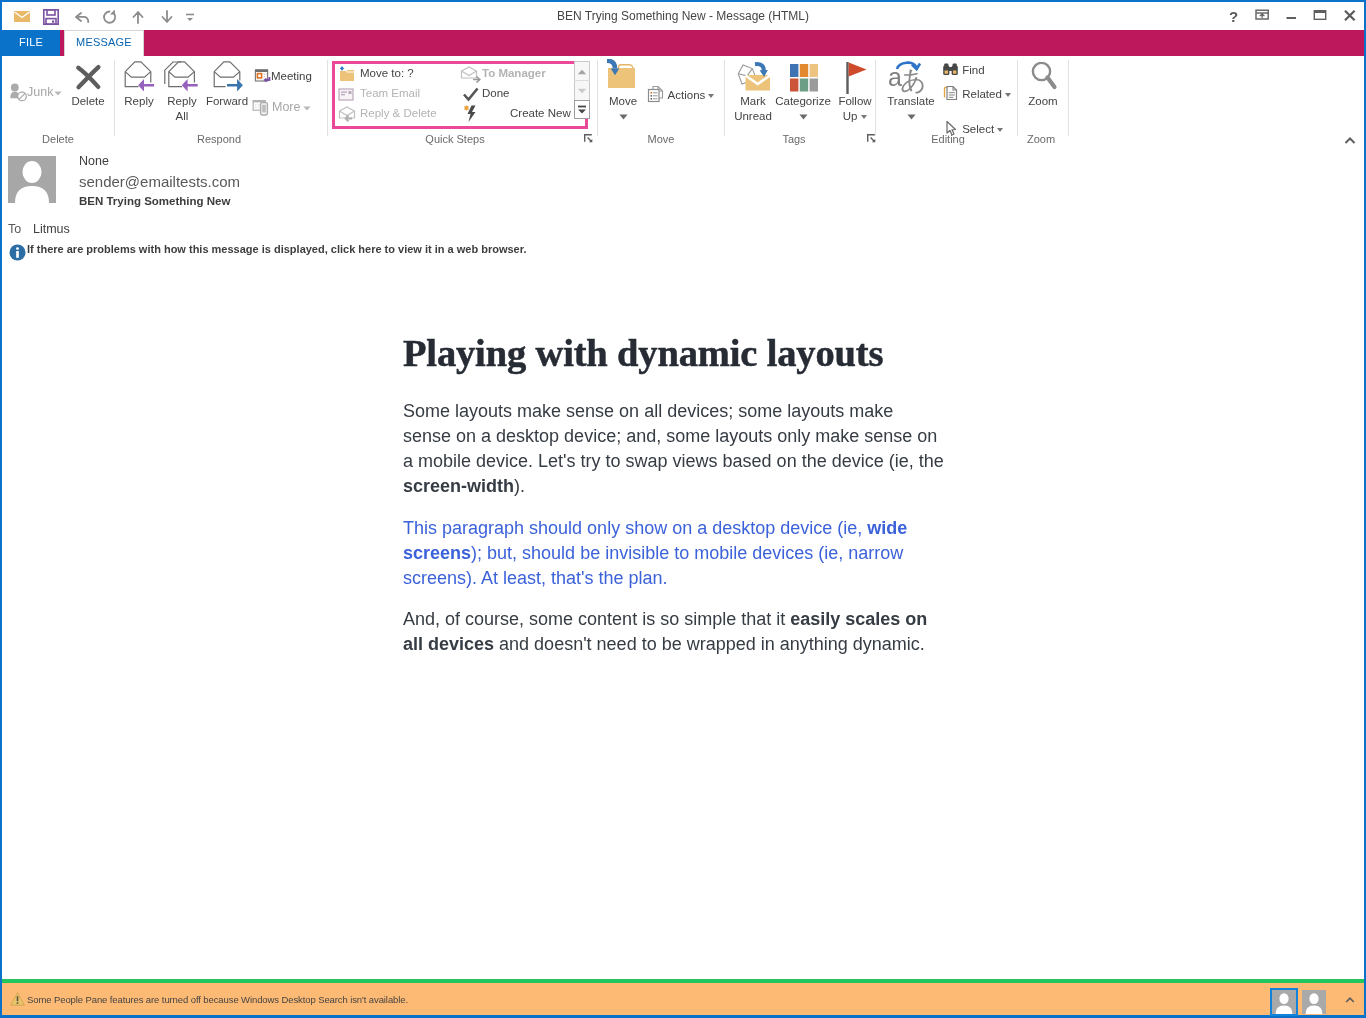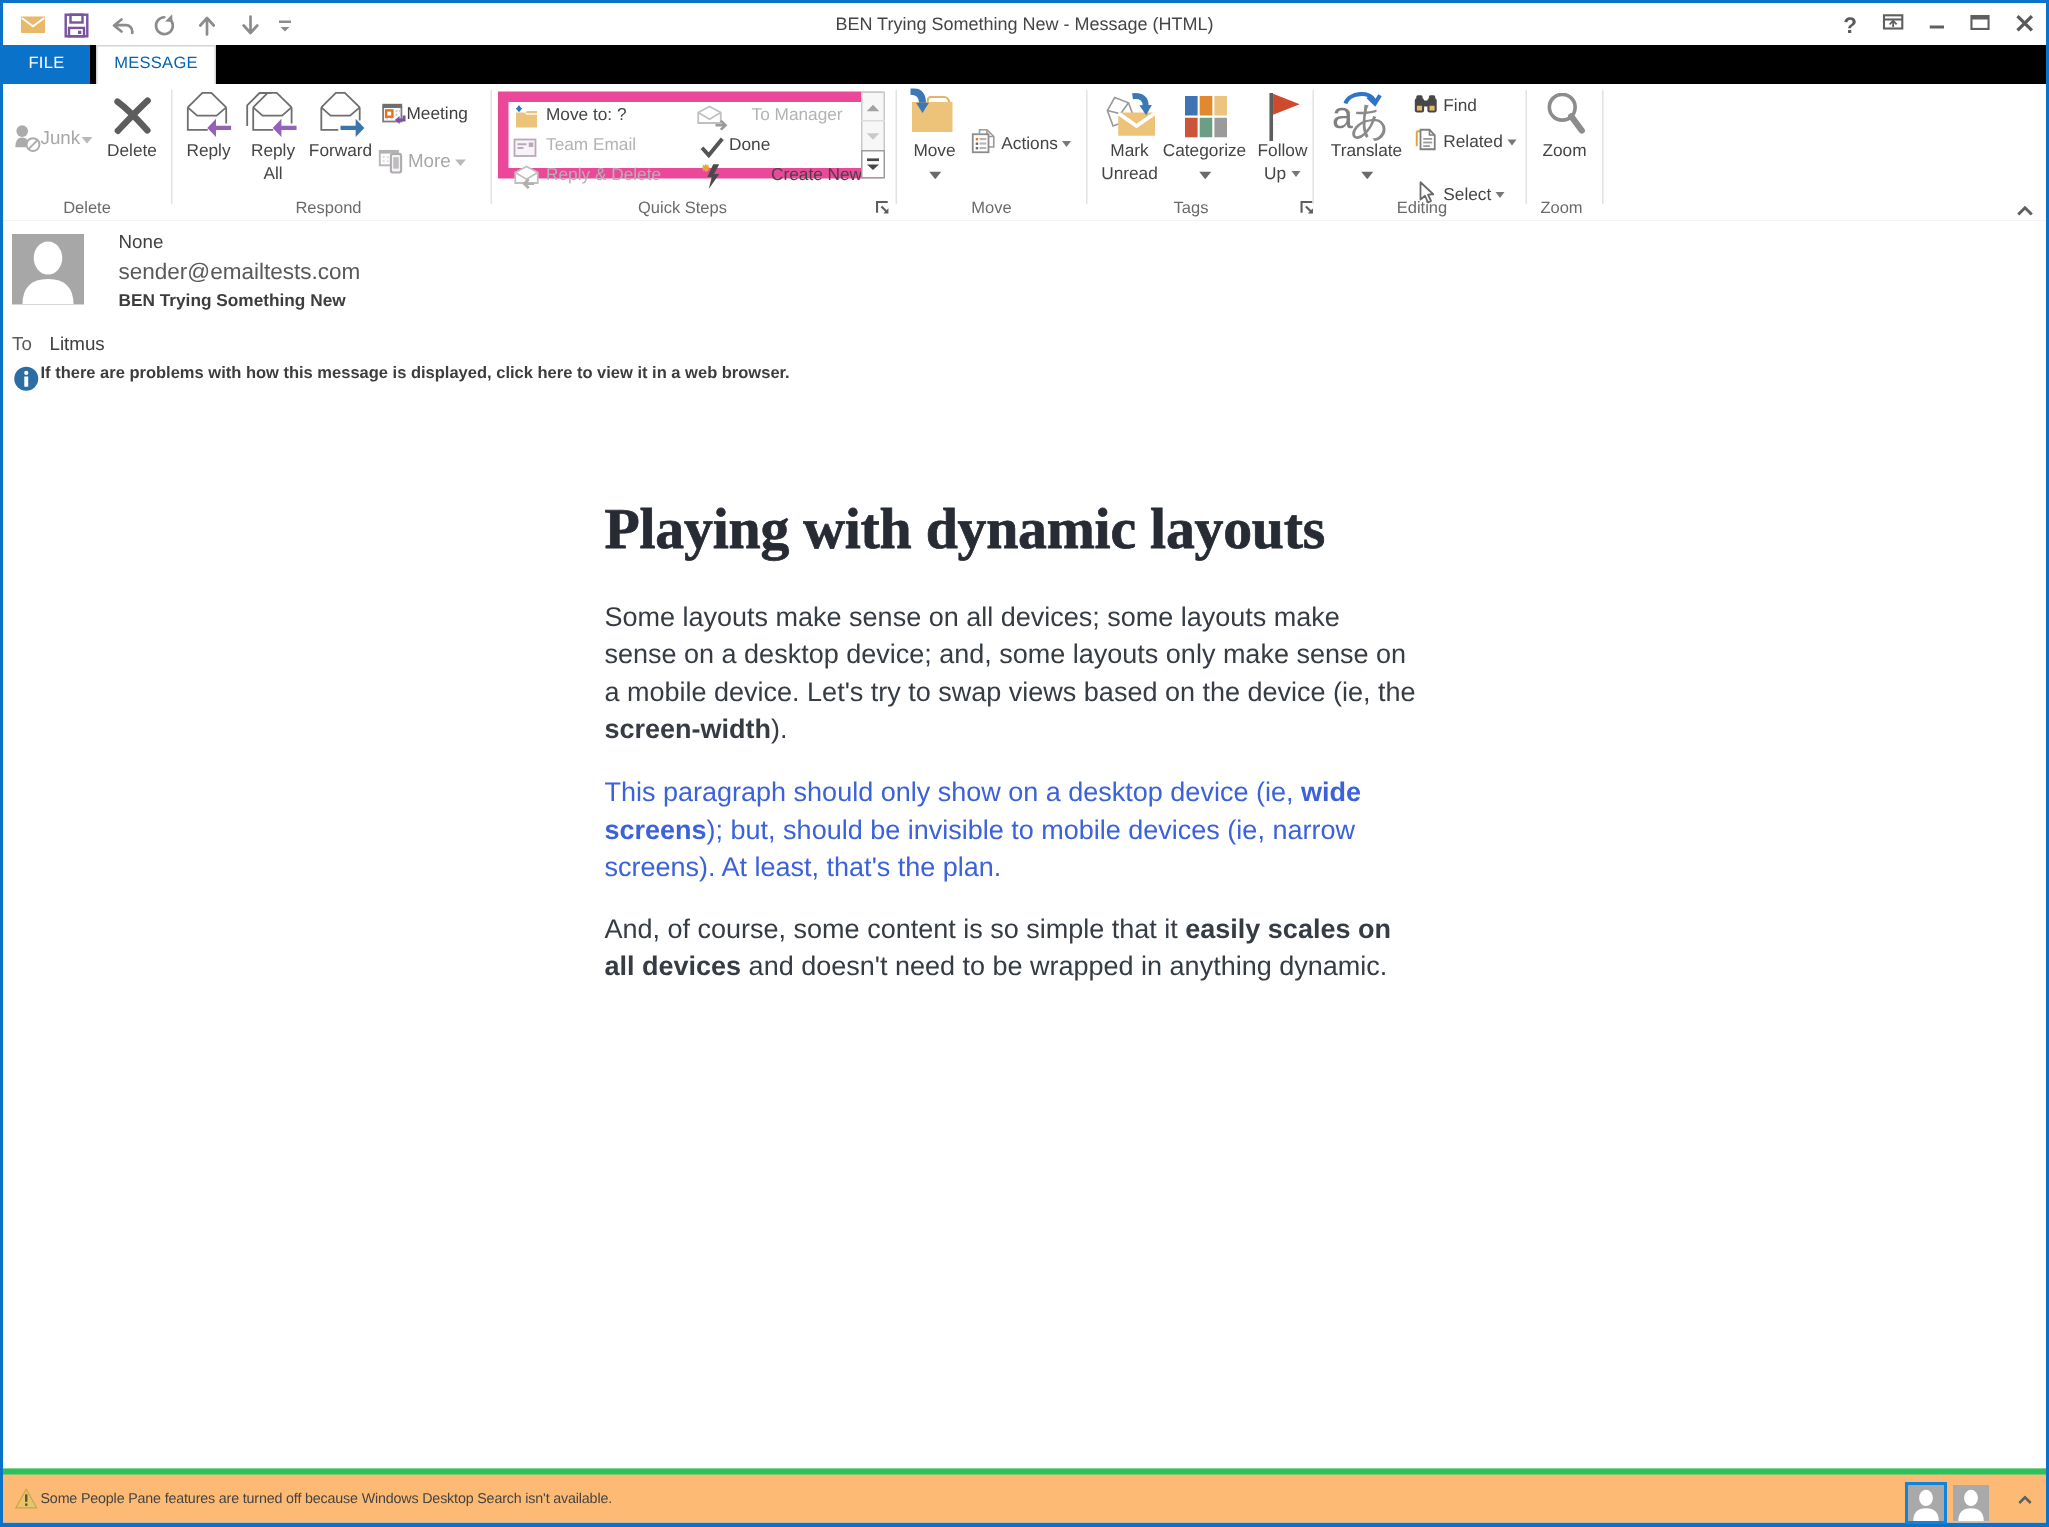--- a/index.html
+++ b/index.html
@@ -10,37 +10,37 @@
     border-top:2px solid #0b72c9; border-left:2px solid #0b72c9;
     border-right:2px solid #0b72c9; border-bottom:3px solid #0b72c9;
     background:#fff;
     padding-left:36px;
   }
   .abs { position:absolute; }
   
   #titlebar { position:absolute; left:0; top:0; width:100%; height:26px; background:#fff; }
   #title-text { position:absolute; left:0; right:0; top:7px; text-align:center; font-size:12px; color:#454545; }
   
-  #tabrow { position:absolute; left:0; top:28px; width:100%; height:26px; background:#000000; }
+  #tabrow { position:absolute; left:0; top:28px; width:100%; height:26px; background:#be185d; }
   #filetab { position:absolute; left:0; top:0; width:58px; height:26px; background:#0b72c9; color:#fff;
              font-size:11px; text-align:center; line-height:25px; letter-spacing:0.2px;}
   #msgtab  { position:absolute; left:62px; top:0; width:80px; height:27px; background:#fff;
              border:1px solid #d5d5d5; border-bottom:none; color:#0563b1; font-size:11px;
              text-align:center; line-height:22px; letter-spacing:0.2px;}
   
   #ribbon { position:absolute; left:0; top:54px; width:100%; height:92px; background:#fff;
             border-bottom:1px solid #d4d4d4; }
   .rsep { position:absolute; top:4px; height:76px; width:1px; background:#e2e2e2; }
   .glabel { position:absolute; top:77px; font-size:11px; color:#6a6a6a; text-align:center; }
   .biglabel { position:absolute; font-size:11.5px; color:#444; text-align:center; line-height:15px; }
   .smalltext { font-size:11.5px; color:#444; }
   .caret { display:inline-block; width:0; height:0; border-left:3px solid transparent;
            border-right:3px solid transparent; border-top:4px solid #777; vertical-align:middle; margin-left:3px;}
   
-  #qsbox { position:absolute; left:330px; top:5px; width:256px; height:58px; border:7px solid #ec4899; background:#fff; }
+  #qsbox { position:absolute; left:330px; top:5px; width:256px; height:68px; border:3px solid #ec4899; background:#fff; }
   .qsrow { position:absolute; font-size:11.5px; }
   
   #msgheader { position:absolute; left:0; top:145px; width:100%; height:123px; background:#fff; }
   
   #mailbody { position:absolute; left:401px; top:0px; width:600px; height:700px; }
   h1.mail { font-family:"Liberation Serif", serif; font-weight:bold; font-size:38.5px; color:#262b34; -webkit-text-stroke:0.5px #262b34;
             letter-spacing:-0.15px; position:absolute; left:0; top:0; }
   p.mail { font-size:18px; line-height:25px; color:#363c44; position:absolute; left:0; margin:0; }
   p.blue { color:#3c62da; }
   
@@ -195,21 +195,21 @@
         <path d="M1.5 5 L9 1 L16.5 5 L16.5 12 L1.5 12 Z" fill="#fff" stroke="#c0c0c0" stroke-width="1.2"></path>
         <path d="M1.5 5 L9 9.5 L16.5 5" fill="none" stroke="#c0c0c0" stroke-width="1.2"></path>
         <path d="M14 12.5 L8 12.5 M10.5 9.5 L7.5 12.5 L10.5 15.5" stroke="#b0b0b0" stroke-width="1.8" fill="none"></path>
       </svg>
       <div class="qsrow" style="left:25px;top:43px;color:#b3b3b3;">Reply &amp; Delete</div>
       <svg class="abs" style="left:125px;top:2px;" width="22" height="17" viewBox="0 0 22 17">
         <path d="M1.5 5 L9 1 L16.5 5 L16.5 12 L1.5 12 Z" fill="#fff" stroke="#c0c0c0" stroke-width="1.2"></path>
         <path d="M1.5 5 L9 9.5 L16.5 5" fill="none" stroke="#c0c0c0" stroke-width="1.2"></path>
         <path d="M13 13.5 L19 13.5 M16.5 10.5 L19.8 13.5 L16.5 16.5" stroke="#9a9a9a" stroke-width="1.6" fill="none"></path>
       </svg>
-      <div class="qsrow" style="left:162px;top:3px;color:#b3b3b3;">To Manager</div>
+      <div class="qsrow" style="left:147px;top:3px;color:#b3b3b3;font-weight:bold;">To Manager</div>
       <svg class="abs" style="left:127px;top:22px;" width="18" height="17" viewBox="0 0 18 17">
         <path d="M2 8.5 L6.5 13.5 L15.5 2.5" stroke="#555" stroke-width="2.6" fill="none"></path>
       </svg>
       <div class="qsrow" style="left:147px;top:23px;color:#444;">Done</div>
       <svg class="abs" style="left:127px;top:40px;" width="18" height="19" viewBox="0 0 18 19">
         <path d="M4.5 1.5 L4.5 6.5 M2 4 L7 4 M2.7 2.2 L6.3 5.8 M6.3 2.2 L2.7 5.8" stroke="#e8a33d" stroke-width="1.1" fill="none"></path>
         <path d="M9.5 1.5 L5.5 10 L8.5 10 L6.5 18 L13.5 8 L10 8 L13.5 1.5 Z" fill="#4a4a4a"></path>
       </svg>
       <div class="qsrow" style="left:147px;top:43px;color:#444;margin-left:28px;">Create New</div>
     </div>

